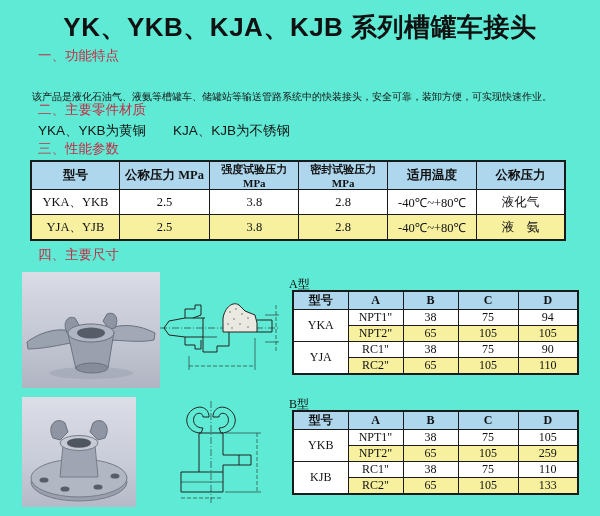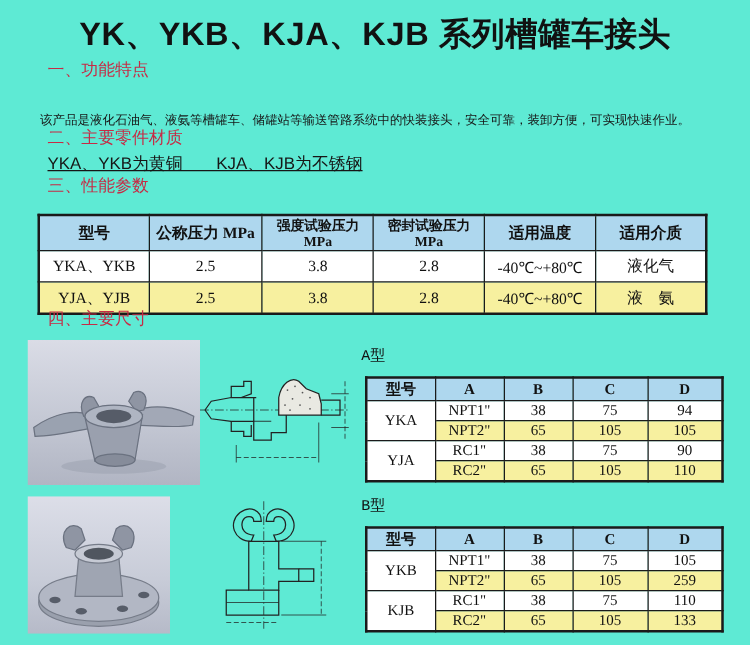--- a/index.html
+++ b/index.html
@@ -13,37 +13,37 @@
     font-size:26px;font-weight:bold;color:#111;letter-spacing:0.5px;
   }
   .sec-h{
     position:absolute;left:38px;font-size:13.5px;font-weight:normal;color:#c62b45;
   }
   .para{
     position:absolute;left:12px;top:62px;width:578px;
     font-size:10px;line-height:18px;text-indent:2em;color:#161616;margin-top:26px;
   }
   .materials{
-    position:absolute;left:38px;top:122px;font-size:13.5px;color:#161616;white-space:pre;text-decoration:underline;
-  }
-  table{border-collapse:collapse;table-layout:fixed;margin-top:11px;}
+    position:absolute;left:38px;top:122px;font-size:13.5px;color:#161616;white-space:pre;
+  }
+  table{border-collapse:collapse;table-layout:fixed;}
   table.perf{
     position:absolute;left:30px;top:160px;width:536px;
     font-family:"Liberation Serif",serif;font-size:12.5px;color:#111;
     border:2px solid #1a1a1a;
   }
   table.perf th,table.perf td{border:1px solid #1a1a1a;text-align:center;padding:0;}
   table.perf th{background:#aed7ee;font-weight:bold;height:26px;}
   table.perf th.small{font-size:11px;}
   table.perf td{height:24px;background:#fff;}
   table.perf tr.yellow td{background:#f7f09f;}
 
   .dim-label{
     position:absolute;left:289px;font-size:12px;color:#111;
-    font-family:Liberation Mono, monospace;
+    font-family:Liberation Serif, serif;
   }
   table.dim{
     position:absolute;left:292px;width:286px;
     font-family:"Liberation Serif",serif;font-size:12px;color:#111;
     border:2px solid #1a1a1a;
   }
   table.dim th,table.dim td{border:1px solid #1a1a1a;text-align:center;padding:0;background:#fff;}
   table.dim th{background:#aed7ee;font-weight:bold;height:15px;}
   table.dim td{height:15px;}
   table.dim tr.yellow td{background:#f7f09f;}
@@ -76,21 +76,21 @@
         <col style="width:89px">
         <col style="width:88px">
       </colgroup>
     <tbody>
         <tr>
       <th>型号</th>
       <th>公称压力 MPa</th>
       <th class="small">强度试验压力MPa</th>
       <th class="small">密封试验压力MPa</th>
       <th>适用温度</th>
-      <th>适用介质</th>
+      <th>公称压力</th>
     </tr>
     <tr>
       <td>YKA、YKB</td>
       <td>2.5</td>
       <td>3.8</td>
       <td>2.8</td>
       <td>-40℃~+80℃</td>
       <td>液化气</td>
     </tr>
     <tr class="yellow">

